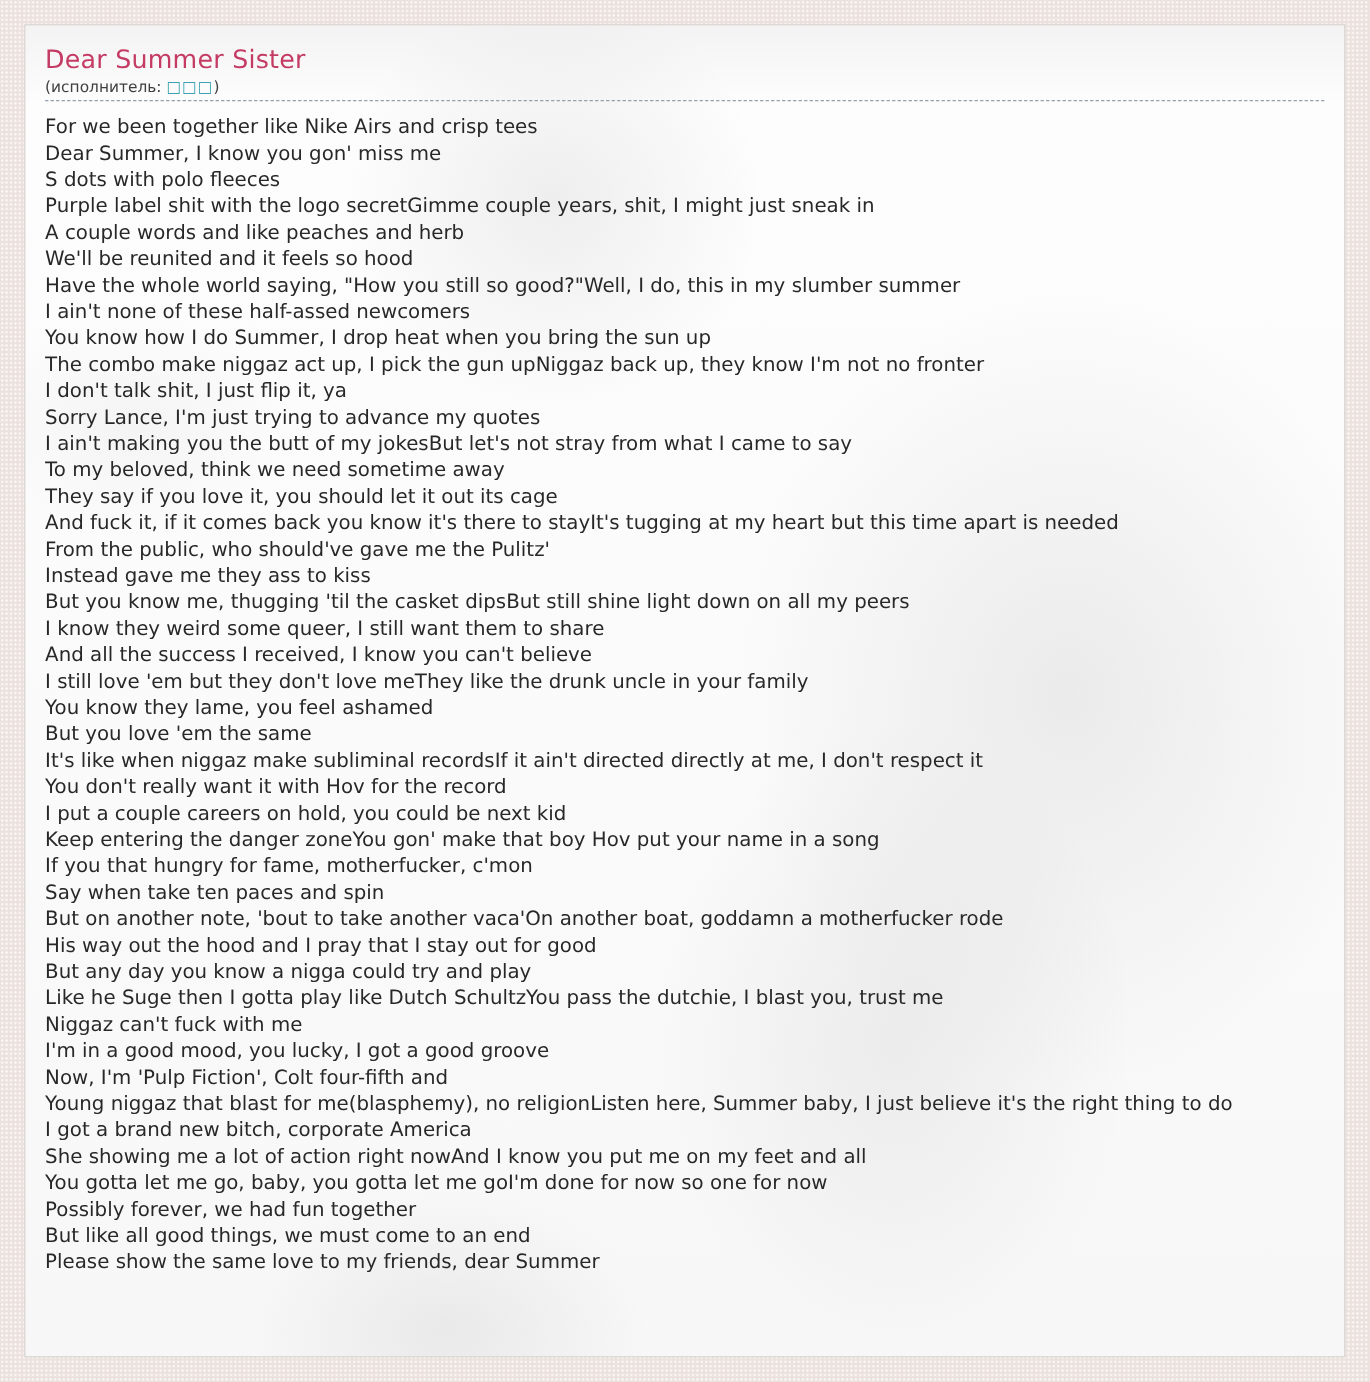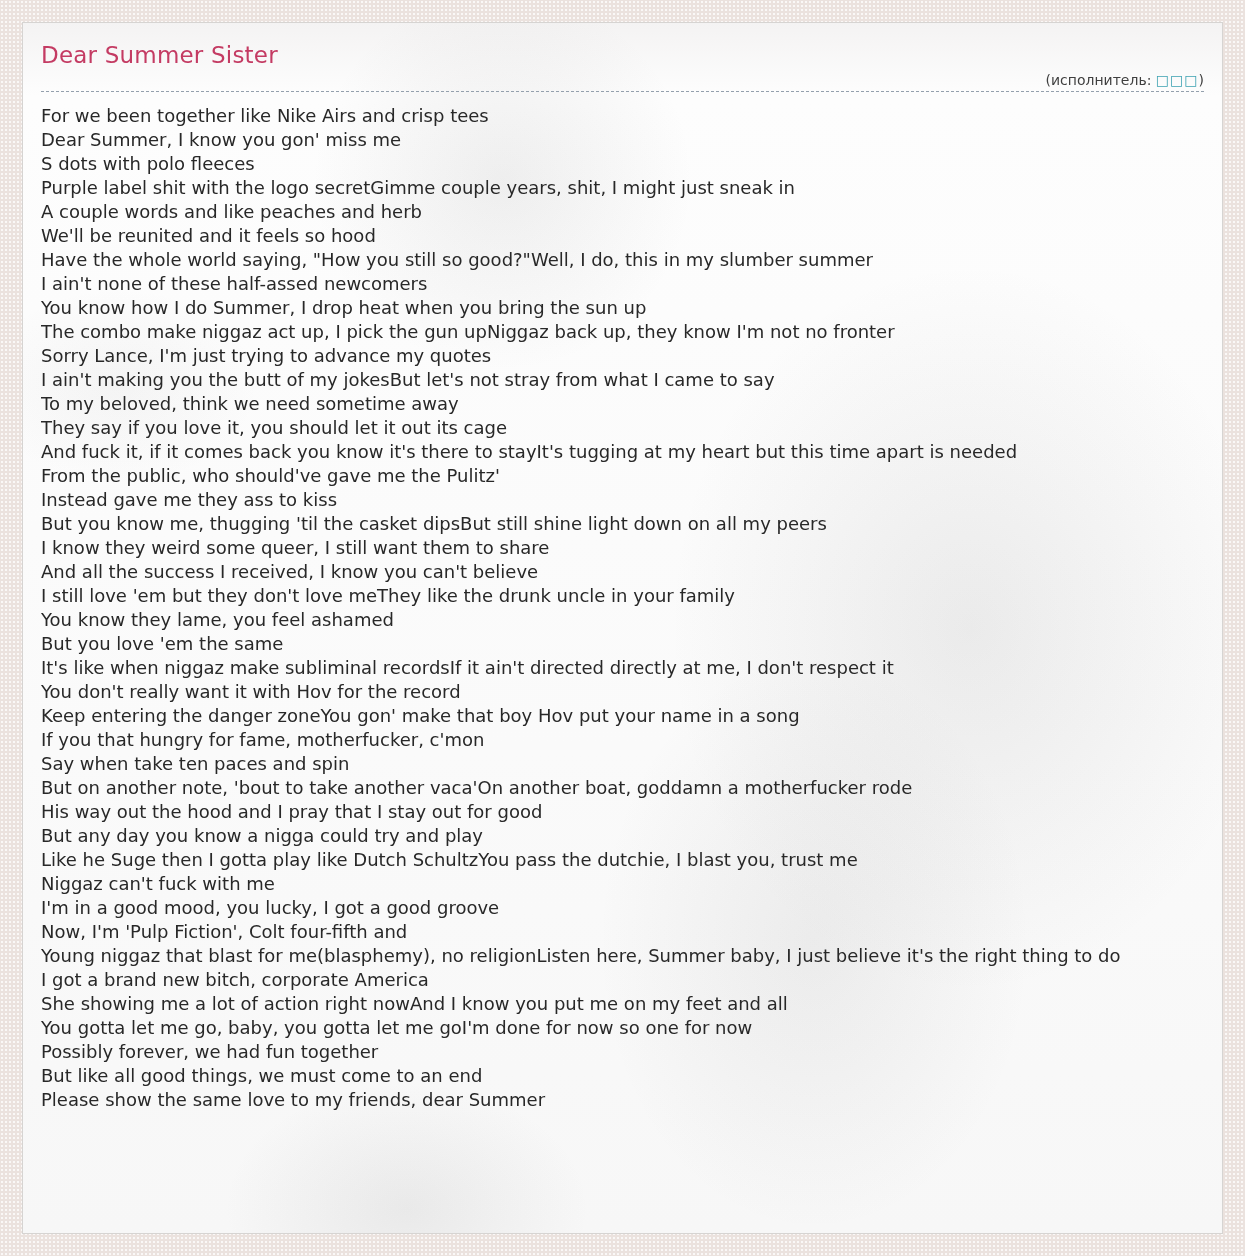--- a/index.html
+++ b/index.html
@@ -28,21 +28,20 @@
   .page-title {
     font-size: 23px;
     font-weight: normal;
     letter-spacing: 0.2px;
     line-height: 1.1;
   }
   .subtitle {
     margin-top: 4px;
     font-size: 14px;
     color: #3f3f3f;
-    text-align: right;
   }
   .artist-link {
     text-decoration: none;
     letter-spacing: 1px;
     cursor: pointer;
   }
   .separator {
     margin-top: 3px;
     height: 0;
     border-bottom: 1px dashed #94a0ad;
@@ -71,35 +70,37 @@
       <div class="lyric-line">For we been together like Nike Airs and crisp tees</div>
       <div class="lyric-line">Dear Summer, I know you gon' miss me</div>
       <div class="lyric-line">S dots with polo fleeces</div>
       <div class="lyric-line">Purple label shit with the logo secretGimme couple years, shit, I might just sneak in</div>
       <div class="lyric-line">A couple words and like peaches and herb</div>
       <div class="lyric-line">We'll be reunited and it feels so hood</div>
       <div class="lyric-line">Have the whole world saying, "How you still so good?"Well, I do, this in my slumber summer</div>
       <div class="lyric-line">I ain't none of these half-assed newcomers</div>
       <div class="lyric-line">You know how I do Summer, I drop heat when you bring the sun up</div>
       <div class="lyric-line">The combo make niggaz act up, I pick the gun upNiggaz back up, they know I'm not no fronter</div>
+      <div class="lyric-line">I don't talk shit, I just flip it, ya</div>
       <div class="lyric-line">Sorry Lance, I'm just trying to advance my quotes</div>
       <div class="lyric-line">I ain't making you the butt of my jokesBut let's not stray from what I came to say</div>
       <div class="lyric-line">To my beloved, think we need sometime away</div>
       <div class="lyric-line">They say if you love it, you should let it out its cage</div>
       <div class="lyric-line">And fuck it, if it comes back you know it's there to stayIt's tugging at my heart but this time apart is needed</div>
       <div class="lyric-line">From the public, who should've gave me the Pulitz'</div>
       <div class="lyric-line">Instead gave me they ass to kiss</div>
       <div class="lyric-line">But you know me, thugging 'til the casket dipsBut still shine light down on all my peers</div>
       <div class="lyric-line">I know they weird some queer, I still want them to share</div>
       <div class="lyric-line">And all the success I received, I know you can't believe</div>
       <div class="lyric-line">I still love 'em but they don't love meThey like the drunk uncle in your family</div>
       <div class="lyric-line">You know they lame, you feel ashamed</div>
       <div class="lyric-line">But you love 'em the same</div>
       <div class="lyric-line">It's like when niggaz make subliminal recordsIf it ain't directed directly at me, I don't respect it</div>
       <div class="lyric-line">You don't really want it with Hov for the record</div>
+      <div class="lyric-line">I put a couple careers on hold, you could be next kid</div>
       <div class="lyric-line">Keep entering the danger zoneYou gon' make that boy Hov put your name in a song</div>
       <div class="lyric-line">If you that hungry for fame, motherfucker, c'mon</div>
       <div class="lyric-line">Say when take ten paces and spin</div>
       <div class="lyric-line">But on another note, 'bout to take another vaca'On another boat, goddamn a motherfucker rode</div>
       <div class="lyric-line">His way out the hood and I pray that I stay out for good</div>
       <div class="lyric-line">But any day you know a nigga could try and play</div>
       <div class="lyric-line">Like he Suge then I gotta play like Dutch SchultzYou pass the dutchie, I blast you, trust me</div>
       <div class="lyric-line">Niggaz can't fuck with me</div>
       <div class="lyric-line">I'm in a good mood, you lucky, I got a good groove</div>
       <div class="lyric-line">Now, I'm 'Pulp Fiction', Colt four-fifth and</div>

